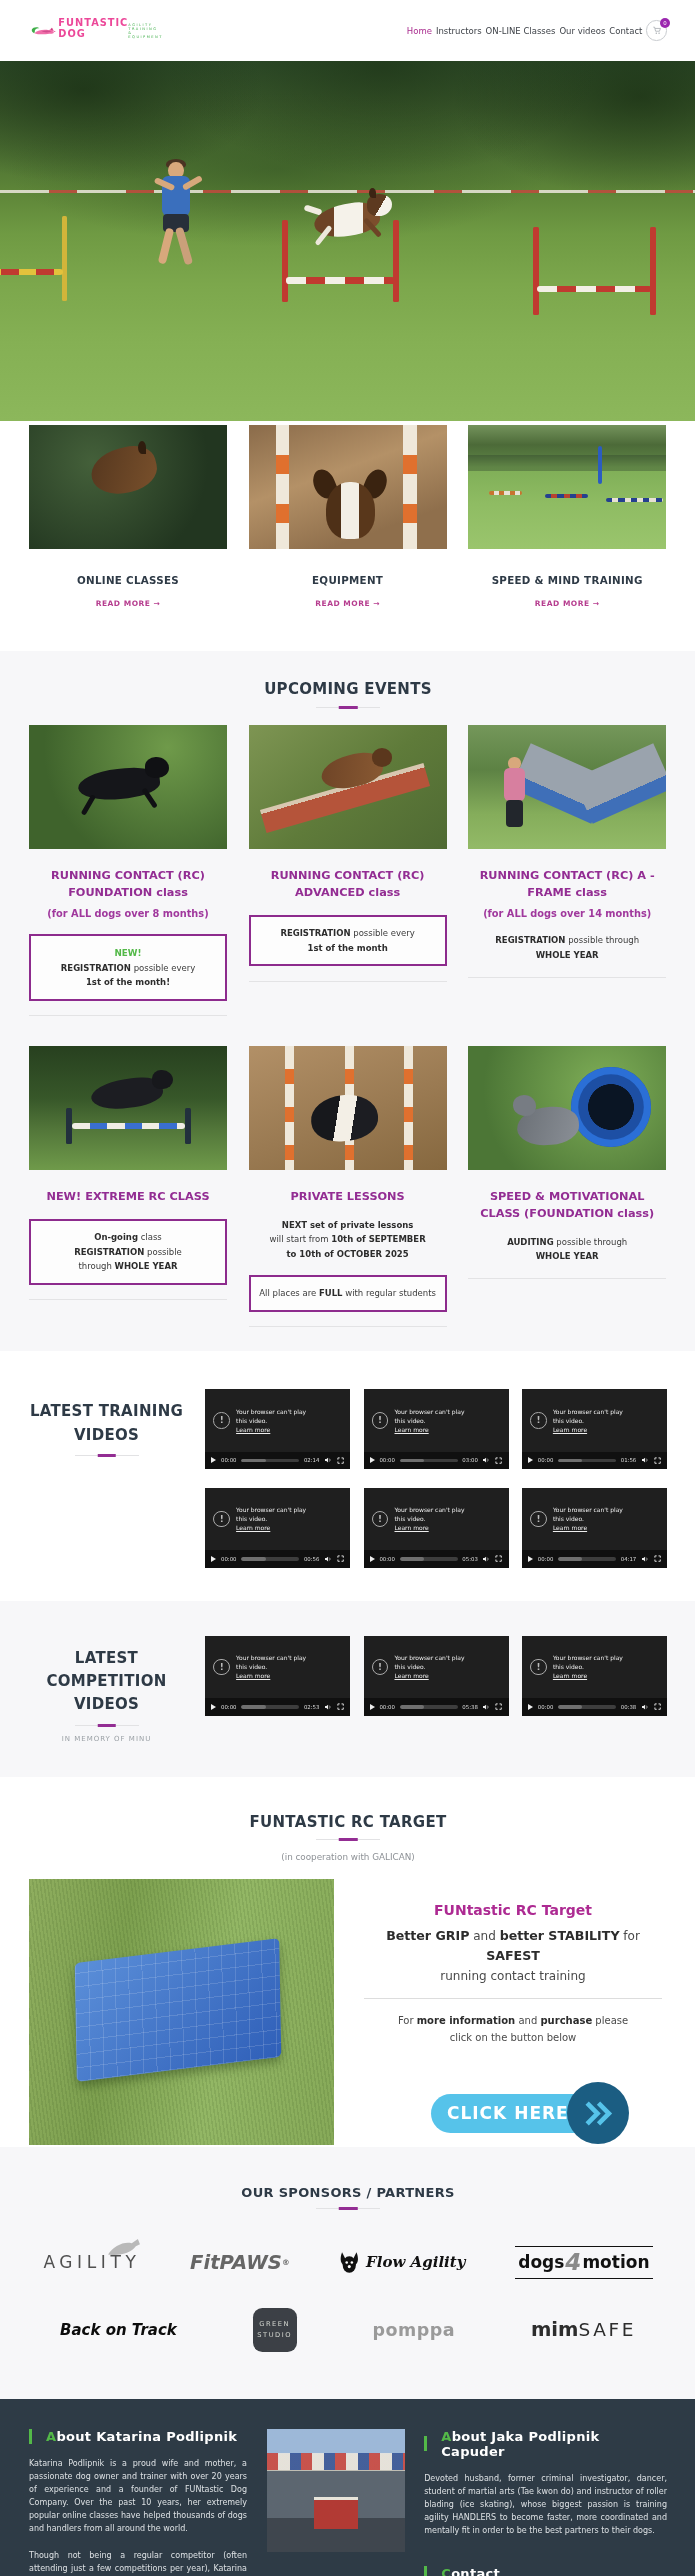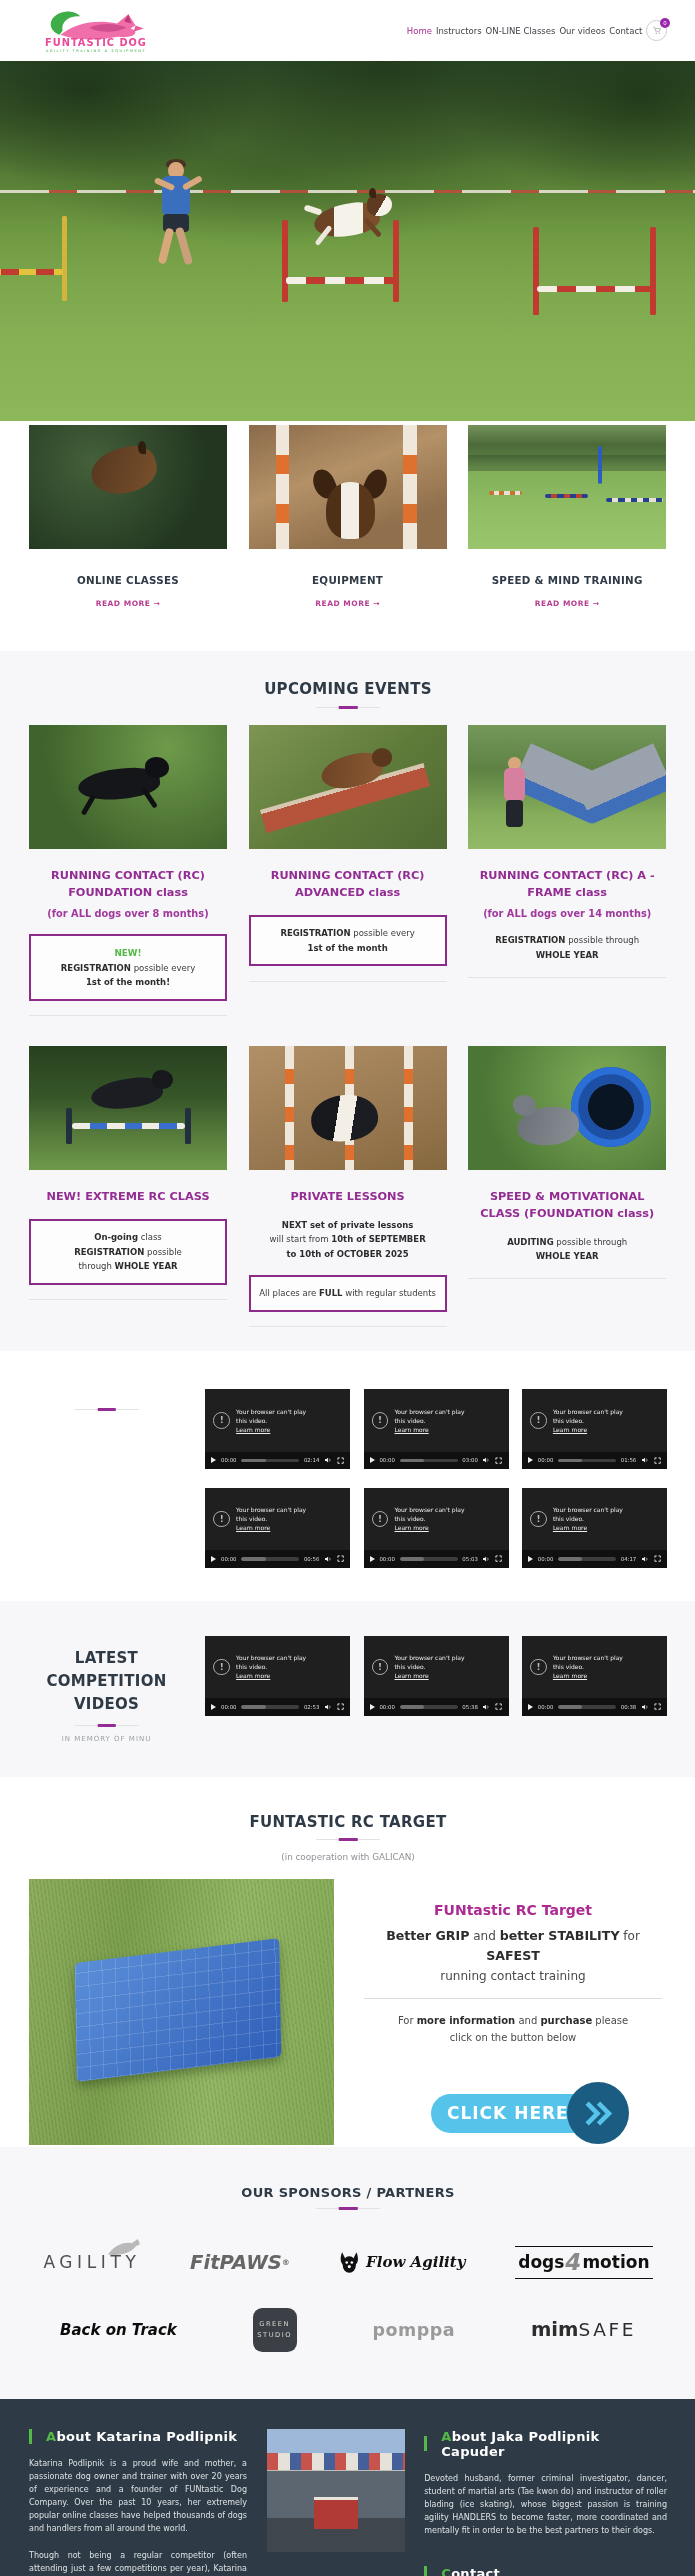--- a/index.html
+++ b/index.html
@@ -6,21 +6,21 @@
     --purple:#932d93; --pink:#b5368e; --green:#53b948;
     --dark:#2e3a46; --darkbg:#2e3b46; --graybg:#f7f7f9;
     --txt:#3d3d3d; --gray:#6f7478;
     --blue:#56c3ea; --blued:#1b5d82;
   }
   *{box-sizing:border-box;margin:0;padding:0;}
   body{width:696px;margin:0 auto;background:#fff;font-family:"DejaVu Sans","Liberation Sans",sans-serif;color:var(--txt);}
 
   
   .header{height:61px;display:flex;align-items:center;justify-content:space-between;padding:0 29px;background:#fff;}
-  .logo{display:flex;flex-direction:column;align-items:center;width:134px;}
+  .logo{display:flex;flex-direction:row;align-items:center;width:134px;}
   .logo svg{display:block;}
   .logo-title{font-size:9.8px;font-weight:bold;color:#ec4899;letter-spacing:1px;margin-top:-4.1px;}
   .logo-tag{font-size:3.6px;color:#3fae49;letter-spacing:1.5px;margin-top:1px;}
   .nav{display:flex;align-items:center;gap:4px;}
   .nav-item{font-size:8.5px;color:#3f4349;cursor:pointer;}
   .nav-item.active{color:#a92c8e;}
   .cart{position:relative;width:20.6px;height:20.6px;border:0.8px solid #c9ccd0;border-radius:50%;display:flex;align-items:center;justify-content:center;cursor:pointer;}
   .cart-badge{position:absolute;top:-3.1px;right:-4.1px;width:10.3px;height:10.3px;background:#9b27af;color:#fff;border-radius:50%;font-size:5.4px;display:flex;align-items:center;justify-content:center;}
 
   
@@ -415,20 +415,21 @@
         <div><span class="b">AUDITING</span><span> possible through</span></div>
         <div class="b">WHOLE YEAR</div>
       </div>
       <hr class="ev-hr">
     </div>
   </div>
 </div>
 
 <div class="vid-sec">
   <div class="vid-head">
+    <div class="sec-title">LATEST TRAINING VIDEOS</div>
     <div class="divider"></div>
   </div>
   <div class="vid-grid">
 
     <div class="video">
       <div class="v-msg">
           <span class="v-warn">!</span>
         <div class="v-msg-text"><span>Your browser can't play this video.</span><br>
         <span class="v-learn">Learn more</span></div>
         </div>

